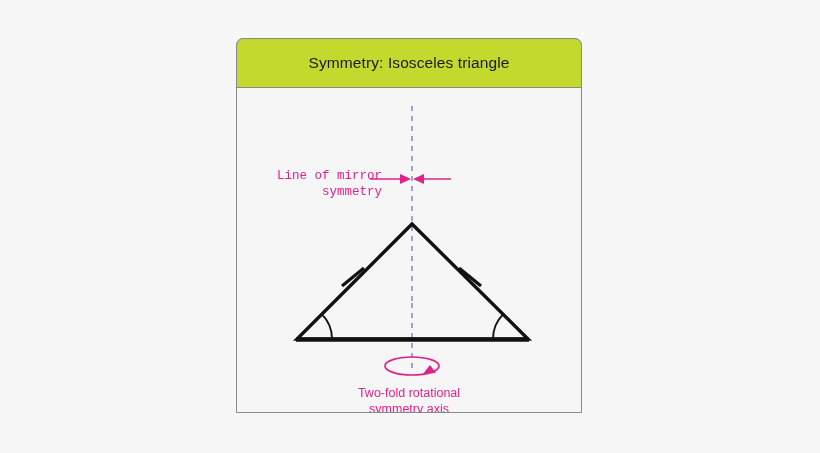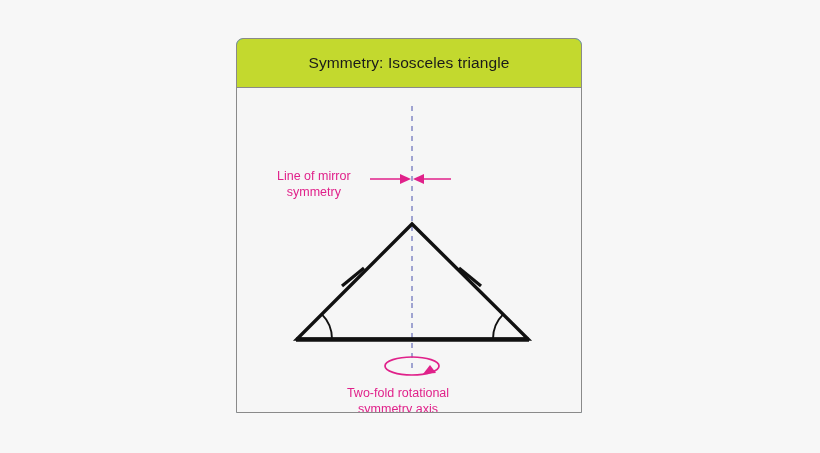--- a/index.html
+++ b/index.html
@@ -69,25 +69,26 @@
     position: absolute;
     font-size: 12.5px;
     line-height: 16px;
     color: #e0218a;
     white-space: pre-line;
   }
 
   #mirror-label {
     left: 40px;
     top: 80px;
-    text-align: center;
+    text-align: right;
+    font-family: Liberation Mono, monospace;
   }
 
   #rotation-label {
-    left: 41px;
+    left: 52px;
     top: 297px;
     width: 240px;
     text-align: center;
   }
 </style>
 </head>
 <body>
 
 <div id="figure-card">
 

